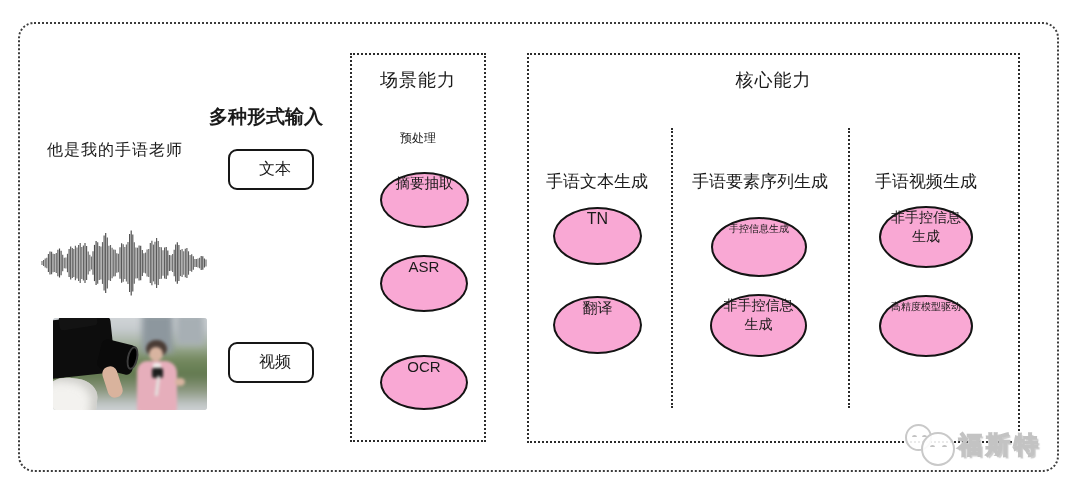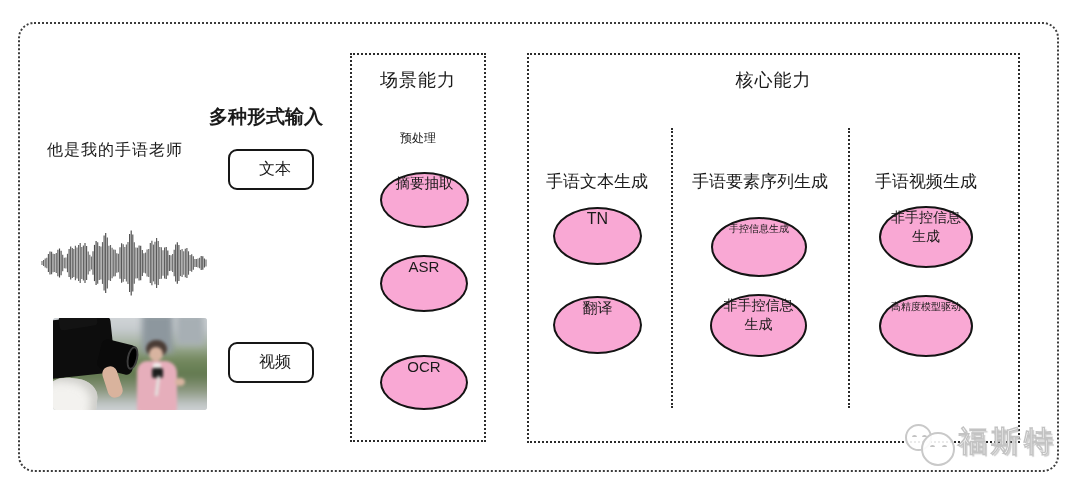--- a/index.html
+++ b/index.html
@@ -62,21 +62,21 @@
   .ov-tn      { left:553px; top:207px; width:89px; height:58px; font-size:16px; }
   .ov-fanyi   { left:553px; top:296px; width:89px; height:58px; }
   .ov-hand    { left:711px; top:217px; width:96px; height:60px; font-size:10px; }
   .ov-nonhand { left:710px; top:294px; width:97px; height:63px; font-size:14px; }
   .ov-hyper   { left:879px; top:206px; width:94px; height:62px; font-size:14px; }
   .ov-drive   { left:879px; top:295px; width:94px; height:62px; font-size:10px; }
   .oval span { display:block; width:80%; }
 
   
   .watermark { position:absolute; left:900px; top:420px; width:160px; height:52px; z-index:6; }
-  .wm-text { position:absolute; left:58px; top:2px; font-size:29px; font-weight:400; letter-spacing:4px;
+  .wm-text { position:absolute; left:58px; top:9px; font-size:24px; font-weight:700; letter-spacing:4px;
     color:rgba(255,255,255,0.92); -webkit-text-stroke:1.4px #c3c3c3;
     text-shadow:2px 2px 1px rgba(140,140,140,0.45); white-space:nowrap; }
   .wm-face { position:absolute; border:2px solid #c9c9c9; background:rgba(255,255,255,0.9); border-radius:50%; }
   .wm-face.small { left:5px; top:4px; width:27px; height:27px; }
   .wm-face.big   { left:21px; top:12px; width:34px; height:34px; }
   .wm-eye { position:absolute; width:5px; height:4px; border-top:2px solid #c2c2c2; border-radius:50%; }
   .wm-face.small .wm-eye.l { left:5px; top:9px; } .wm-face.small .wm-eye.r { left:15px; top:9px; }
   .wm-face.big .wm-eye.l { left:7px; top:11px; } .wm-face.big .wm-eye.r { left:19px; top:11px; }
 </style>
 </head>

